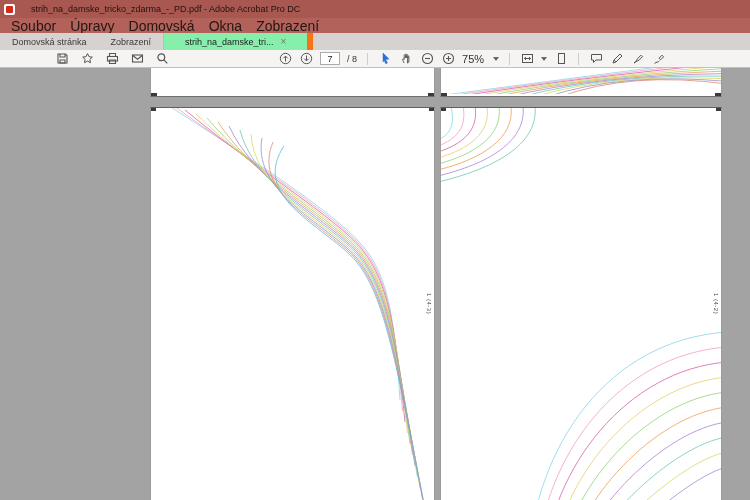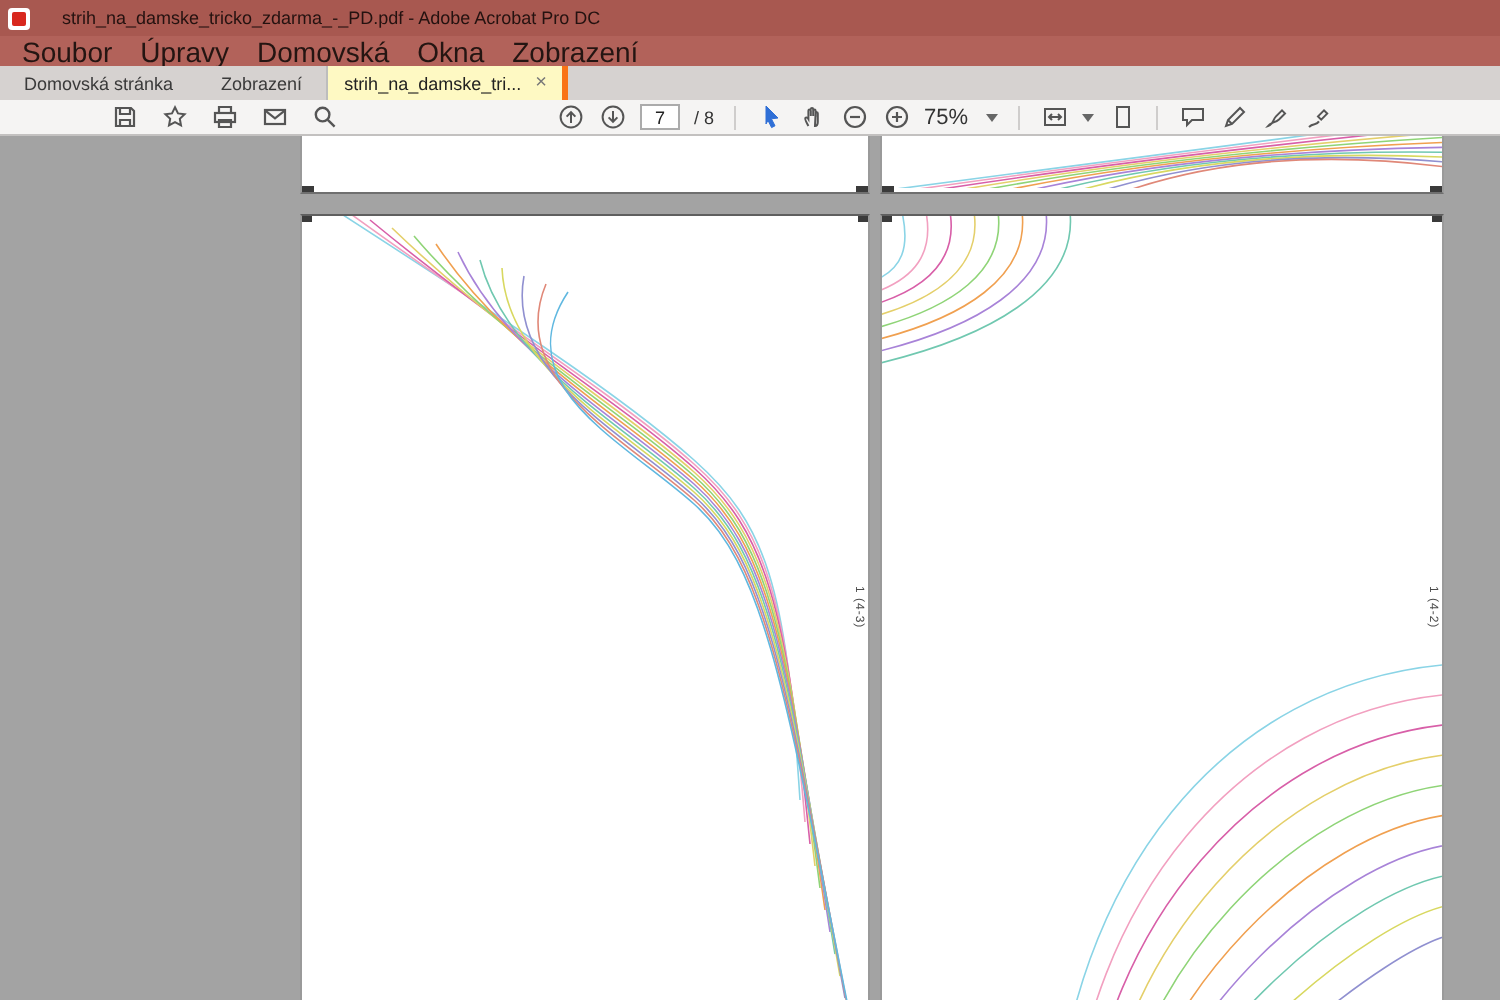--- a/index.html
+++ b/index.html
@@ -16,21 +16,21 @@
 
   
   .menubar { position:absolute; top:18px; left:0; right:0; height:15px; background:#b2625a;
              display:flex; align-items:center; padding-left:4px; }
   .menu-item { font-size:14px; color:#241512; padding:0 7px; cursor:default; }
 
   
   .tabbar { position:absolute; top:33px; left:0; right:0; height:17px; background:#d6d2d0;
             display:flex; align-items:stretch; }
   .tab { display:flex; align-items:center; font-size:9px; color:#3a3a3a; padding:0 12px; white-space:nowrap; }
-  .tab.active { background:#fef9c3; border-left:1px solid #bdbdbd; border-right:3px solid #f97316; color:#222; padding:0 8px; }
+  .tab.active { background:#86efac; border-left:1px solid #bdbdbd; border-right:6px solid #f97316; color:#222; padding:0 21px; }
   .tab-close { margin-left:7px; font-size:10px; color:#777; line-height:1; }
 
   
   .toolbar { position:absolute; top:50px; left:0; right:0; height:18px; background:#f5f4f3;
              border-bottom:1px solid #c3c1c0; }
   .tb-left { position:absolute; left:55px; top:0; height:17px; display:flex; align-items:center; gap:11px; }
   .tb-center { position:absolute; left:278px; top:0; height:17px; display:flex; align-items:center; gap:7px; }
   .icon { width:14px; height:14px; display:flex; align-items:center; justify-content:center; color:#555; }
   .icon svg { display:block; }
   .tb-div { width:1px; height:12px; background:#cfcdcc; margin:0 3px; }

